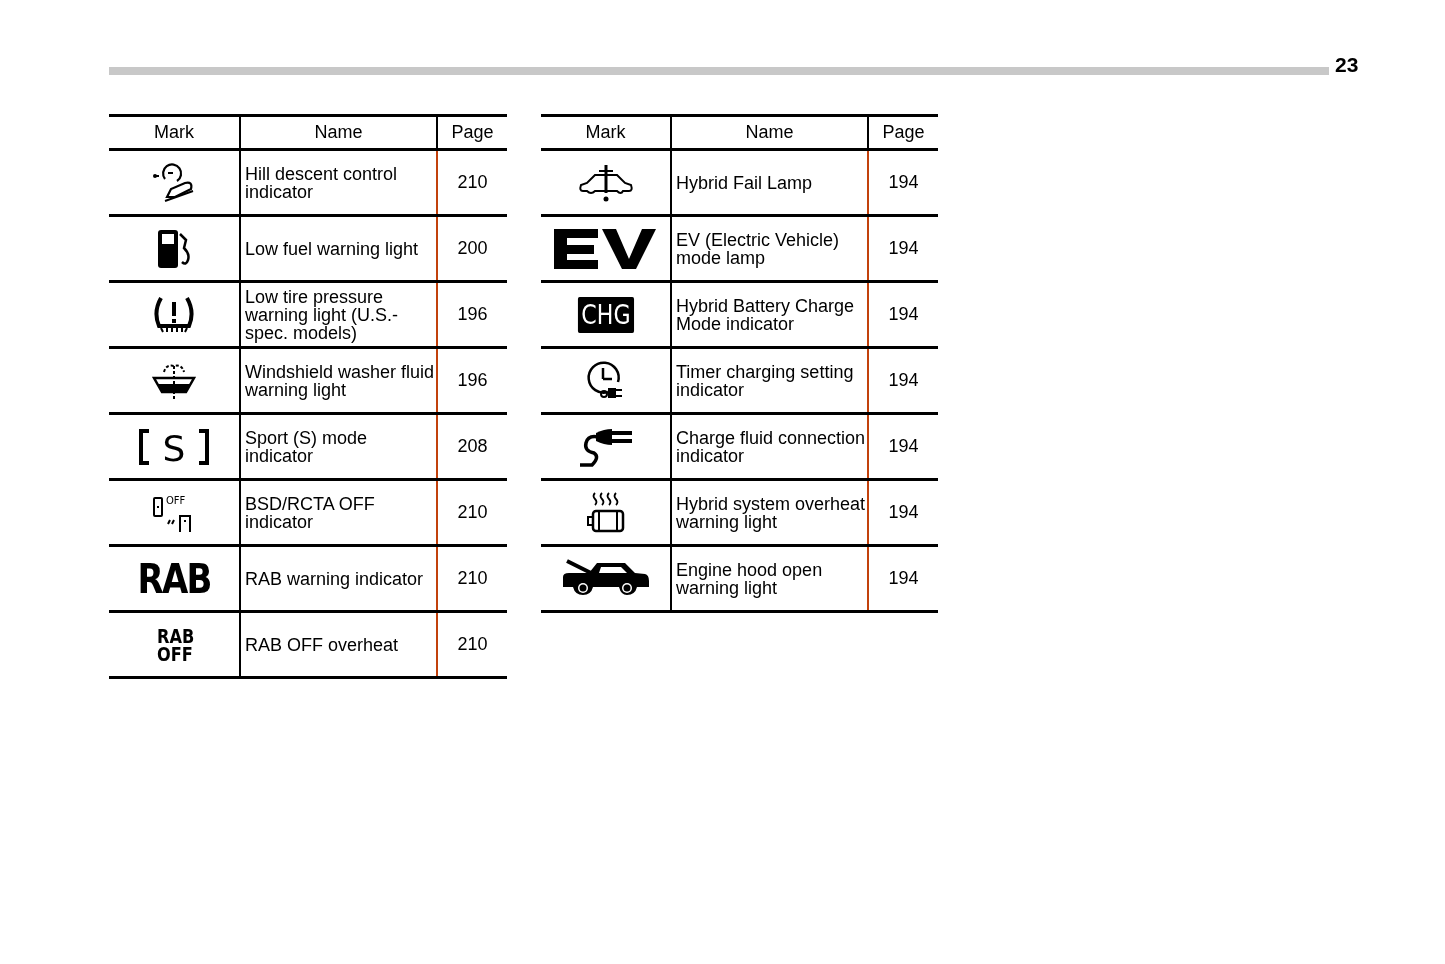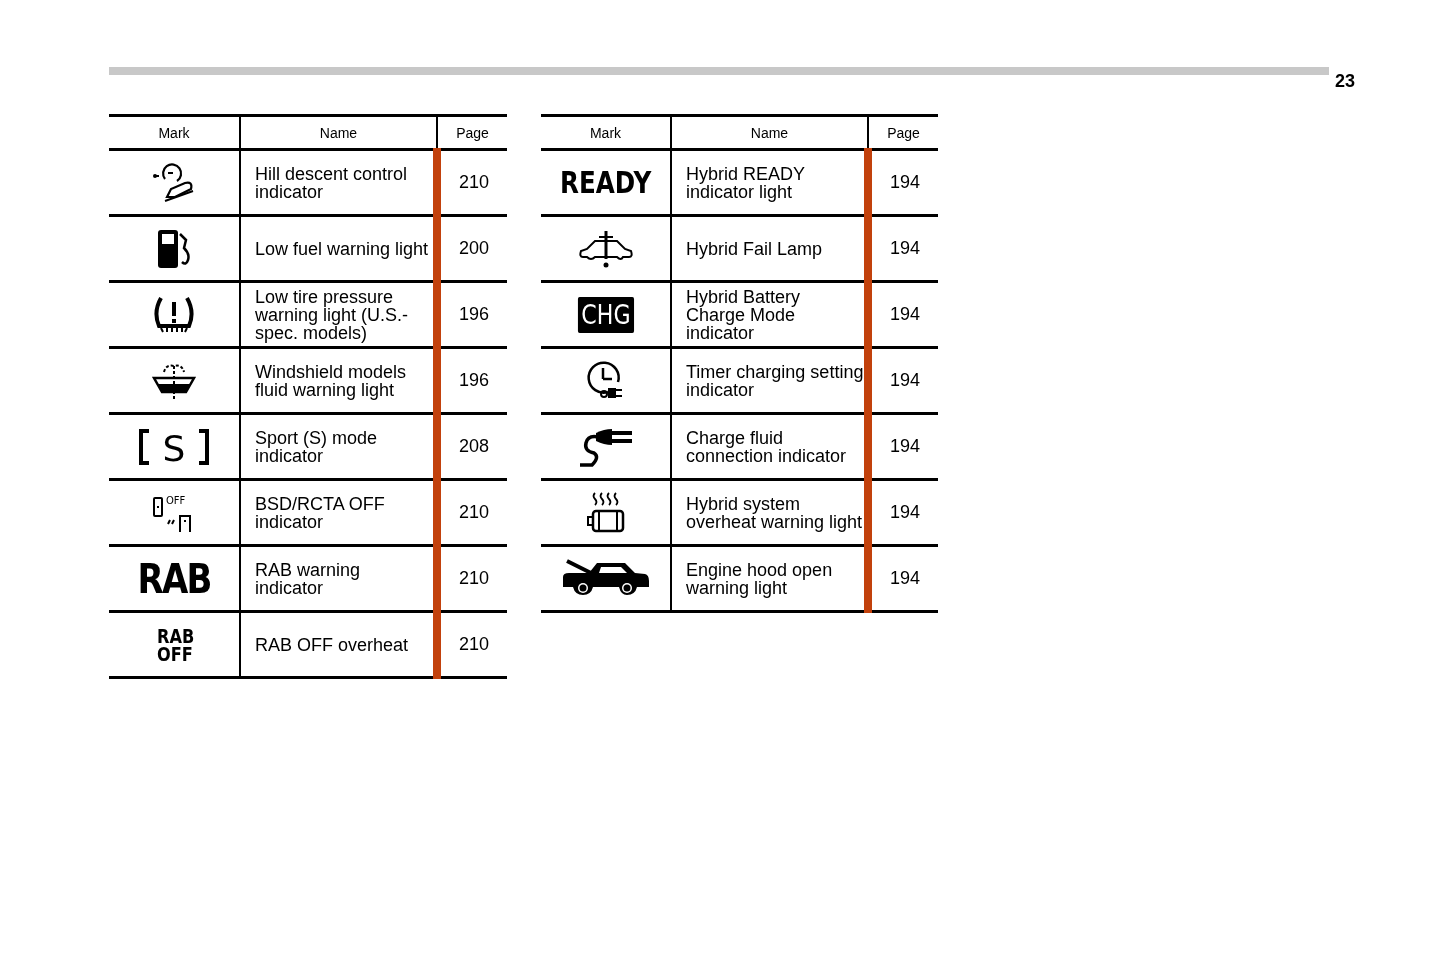--- a/index.html
+++ b/index.html
@@ -1,26 +1,26 @@
 <!DOCTYPE html>
 <html><head>
 <meta charset="utf-8">
 <style>
   html, body { margin: 0; padding: 0; background: #ffffff; }
   body { width: 1445px; height: 964px; position: relative; overflow: hidden;
          font-family: "Liberation Sans", "DejaVu Sans", sans-serif; color: #000; }
   .topbar { position: absolute; left: 109px; top: 67px; width: 1220px; height: 8px; background: #c8c8c8; }
-  .pagenum { position: absolute; left: 1335px; top: 64px; font-size: 18px; font-weight: bold; line-height: 34px; }
+  .pagenum { position: absolute; left: 1335px; top: 48px; font-size: 21px; font-weight: bold; line-height: 34px; }
   table.ind { position: absolute; border-collapse: collapse; table-layout: fixed; }
   table.ind th, table.ind td { padding: 0; vertical-align: middle; }
-  table.ind th { font-weight: normal; font-size: 14px; height: 31px; text-align: center;
+  table.ind th { font-weight: normal; font-size: 18px; height: 31px; text-align: center;
                  border-top: 3px solid #000; border-bottom: 3px solid #000; }
   table.ind td { border-bottom: 3px solid #000; height: 63px; font-size: 18px; }
   table.ind .c-mark { border-right: 2px solid #000; text-align: center; }
-  table.ind .c-name { border-right: 8px solid #c2410c; padding-left: 14px; line-height: 18px; }
+  table.ind .c-name { border-right: 2px solid #c2410c; padding-left: 4px; line-height: 18px; }
   table.ind .c-page { text-align: center; }
   #t-left { left: 109px; top: 114px; width: 398px; }
   #t-right { left: 541px; top: 114px; width: 397px; }
   .icon { display: inline-block; vertical-align: middle; }
   .txt-icon { font-weight: bold; font-family: "DejaVu Sans", sans-serif; }
 </style>
 </head>
 <body>
 
 <div class="topbar"></div>
@@ -79,21 +79,21 @@
     </tr>
     <tr>
       <td class="c-mark">
         <svg class="icon" width="44" height="42" viewBox="0 0 44 42">
           <path d="M12 12 Q14 4 22 6 Q30 4 32 12" fill="none" stroke="#000" stroke-width="2" stroke-dasharray="3,2"></path>
           <path d="M2 18 L42 18 L34 32 L10 32 Z" fill="none" stroke="#000" stroke-width="2.5"></path>
           <path d="M6 24 L38 24 L34 32 L10 32 Z" fill="#000"></path>
           <line x1="22" y1="6" x2="22" y2="40" stroke="#000" stroke-width="2" stroke-dasharray="3,2"></line>
         </svg>
       </td>
-      <td class="c-name">Windshield models fluid warning light</td>
+      <td class="c-name">Windshield washer fluid warning light</td>
       <td class="c-page">196</td>
     </tr>
     <tr>
       <td class="c-mark">
         <svg class="icon" width="74" height="40" viewBox="0 0 74 40">
           <path d="M12 4 L4 4 L4 36 L12 36" fill="none" stroke="#000" stroke-width="4"></path>
           <path d="M62 4 L70 4 L70 36 L62 36" fill="none" stroke="#000" stroke-width="4"></path>
           <text x="37" y="34" text-anchor="middle" font-family="DejaVu Sans, sans-serif" font-size="36" fill="#000">S</text>
         </svg>
       </td>
@@ -140,35 +140,38 @@
   <thead>
     <tr>
       <th class="c-mark">Mark</th>
       <th class="c-mark">Name</th>
       <th>Page</th>
     </tr>
   </thead>
   <tbody>
     <tr>
       <td class="c-mark">
-        <span class="icon txt-icon" style="font-size:30px; transform:scaleX(0.82); display:inline-block;">READY</span>
-      </td>
-      <td class="c-name">Hybrid READY indicator light</td>
-      <td class="c-page">194</td>
-    </tr>
-    <tr>
-      <td class="c-mark">
         <svg class="icon" width="58" height="40" viewBox="0 0 58 40">
           <path d="M6 28 Q2 28 4 22 L10 20 L18 12 L40 12 L48 20 L54 22 Q56 28 52 28 L46 28 Q44 32 40 28 L18 28 Q14 32 10 28 Z" fill="none" stroke="#000" stroke-width="2"></path>
           <line x1="29" y1="2" x2="29" y2="30" stroke="#000" stroke-width="3"></line>
           <line x1="22" y1="8" x2="36" y2="8" stroke="#000" stroke-width="2"></line>
           <circle cx="29" cy="36" r="2.5" fill="#000"></circle>
         </svg>
       </td>
       <td class="c-name">Hybrid Fail Lamp</td>
+      <td class="c-page">194</td>
+    </tr>
+    <tr>
+      <td class="c-mark">
+        <svg class="icon" width="108" height="44" viewBox="0 0 108 44">
+          <path d="M2 2 L46 2 L46 11 L15 11 L15 18 L42 18 L42 27 L15 27 L15 33 L46 33 L46 42 L2 42 Z" fill="#000"></path>
+          <path d="M50 2 L64 2 L77 32 L90 2 L104 2 L84 42 L70 42 Z" fill="#000"></path>
+        </svg>
+      </td>
+      <td class="c-name">EV (Electric Vehicle) mode lamp</td>
       <td class="c-page">194</td>
     </tr>
     <tr>
       <td class="c-mark">
         <span class="icon txt-icon" style="background:#000; color:#fff; font-size:26px; font-weight:normal; padding:3px 4px; border-radius:2px; transform:scaleX(0.85); display:inline-block;">CHG</span>
       </td>
       <td class="c-name">Hybrid Battery Charge Mode indicator</td>
       <td class="c-page">194</td>
     </tr>
     <tr>

